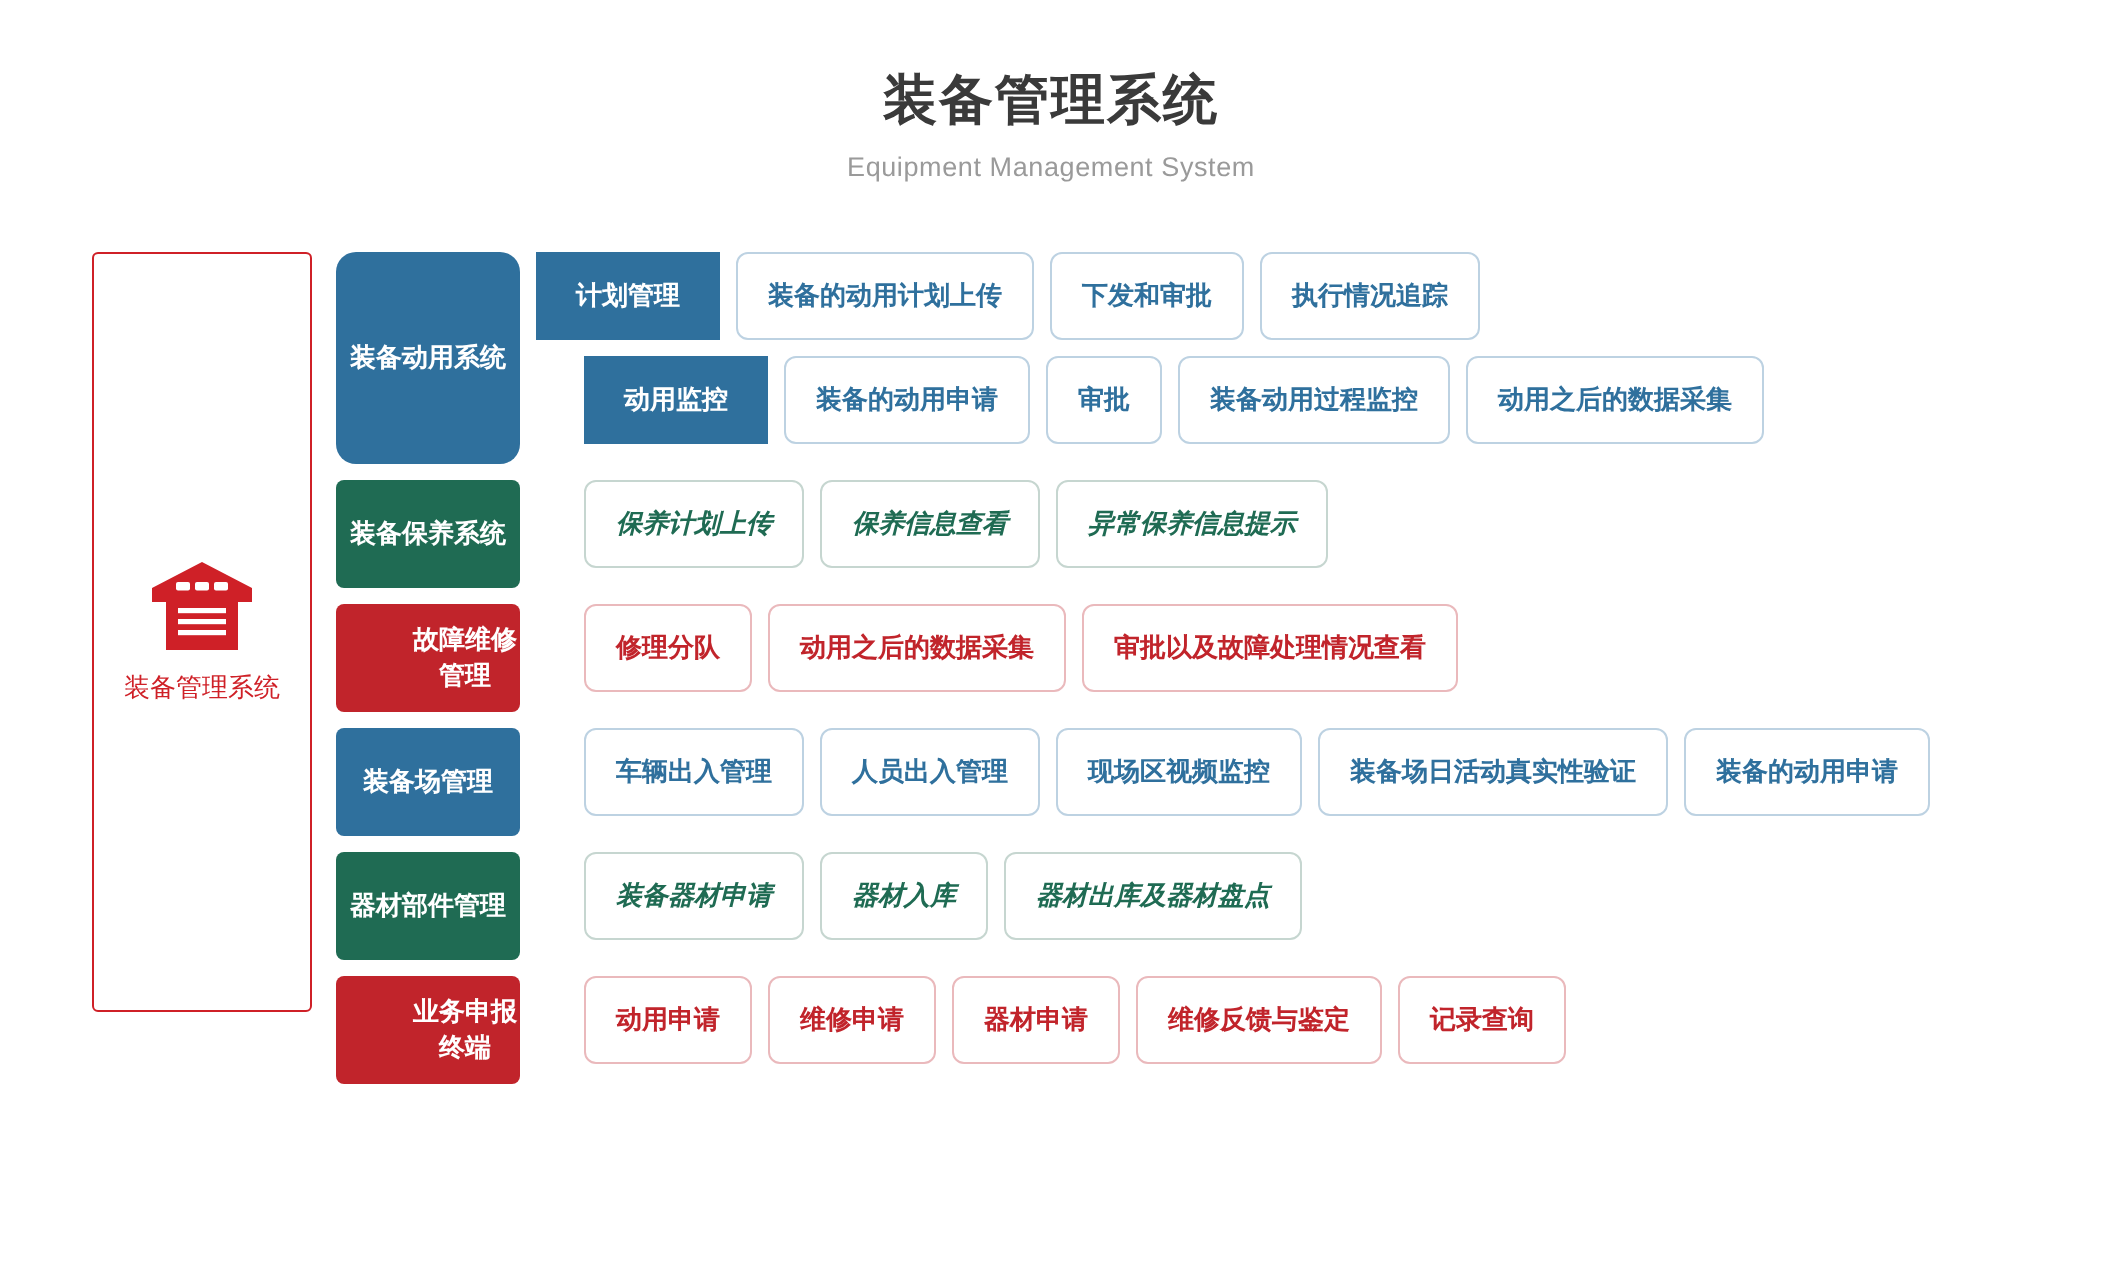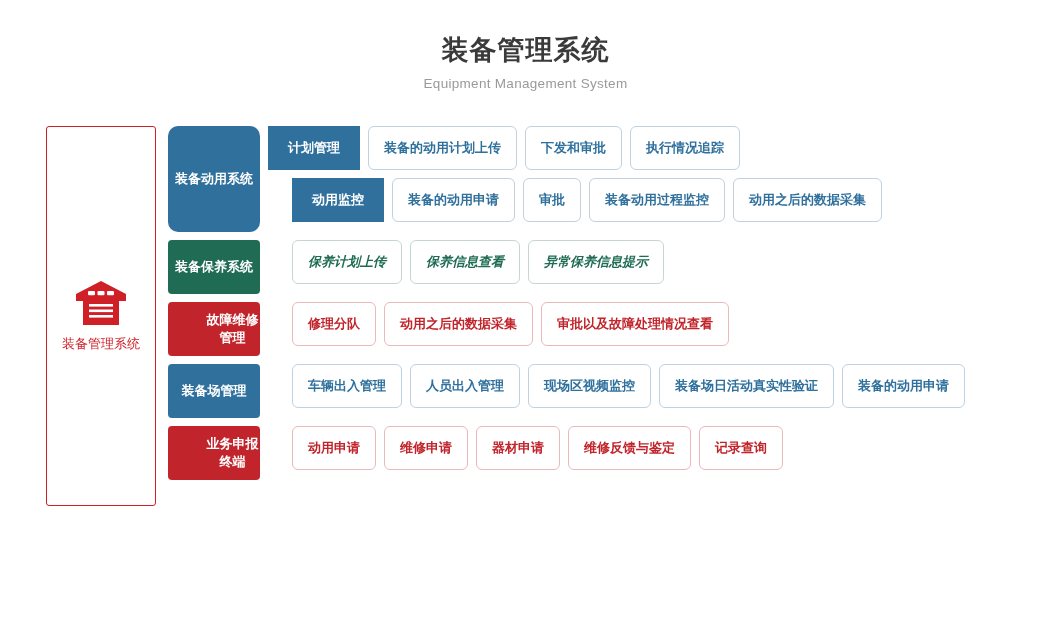--- a/index.html
+++ b/index.html
@@ -217,20 +217,28 @@
       <div class="row theme-blue">
         <div class="row-cat">装备场管理</div>
         <div class="subrow">
           <div class="leaf">车辆出入管理</div>
           <div class="leaf">人员出入管理</div>
           <div class="leaf">现场区视频监控</div>
           <div class="leaf">装备场日活动真实性验证</div>
           <div class="leaf">装备的动用申请</div>
         </div>
       </div>
+      <div class="row theme-green">
+        <div class="row-cat">器材部件管理</div>
+        <div class="subrow">
+          <div class="leaf">装备器材申请</div>
+          <div class="leaf">器材入库</div>
+          <div class="leaf">器材出库及器材盘点</div>
+        </div>
+      </div>
       <div class="row theme-red">
         <div class="row-cat">业务申报终端</div>
         <div class="subrow">
           <div class="leaf">动用申请</div>
           <div class="leaf">维修申请</div>
           <div class="leaf">器材申请</div>
           <div class="leaf">维修反馈与鉴定</div>
           <div class="leaf">记录查询</div>
         </div>
       </div>

